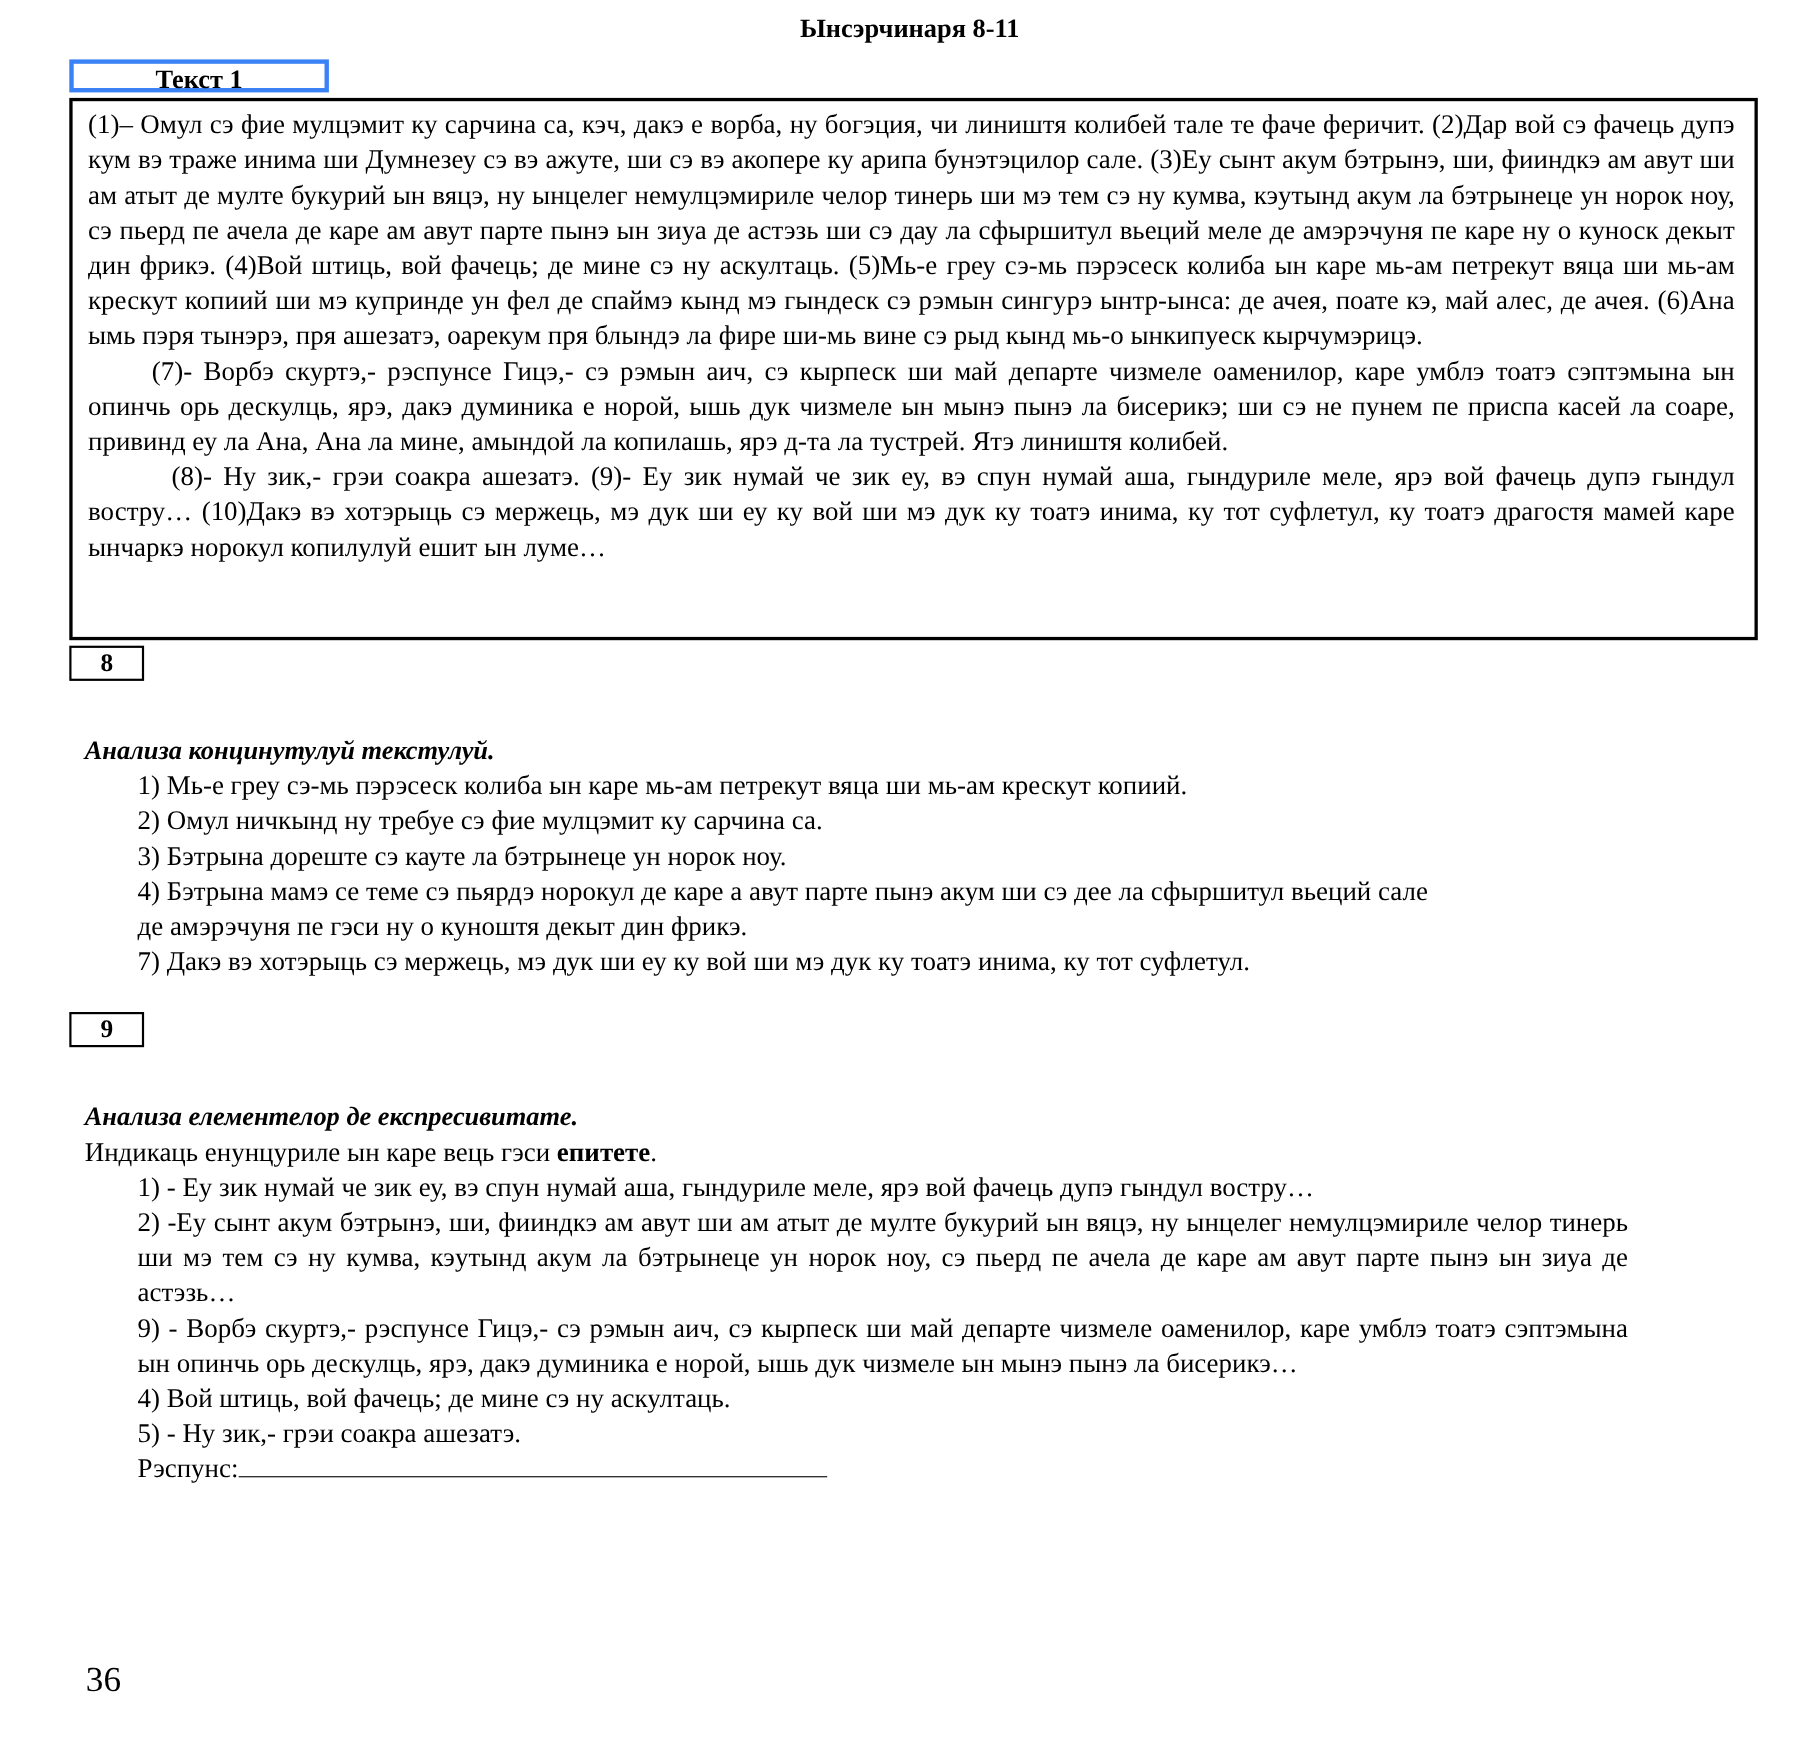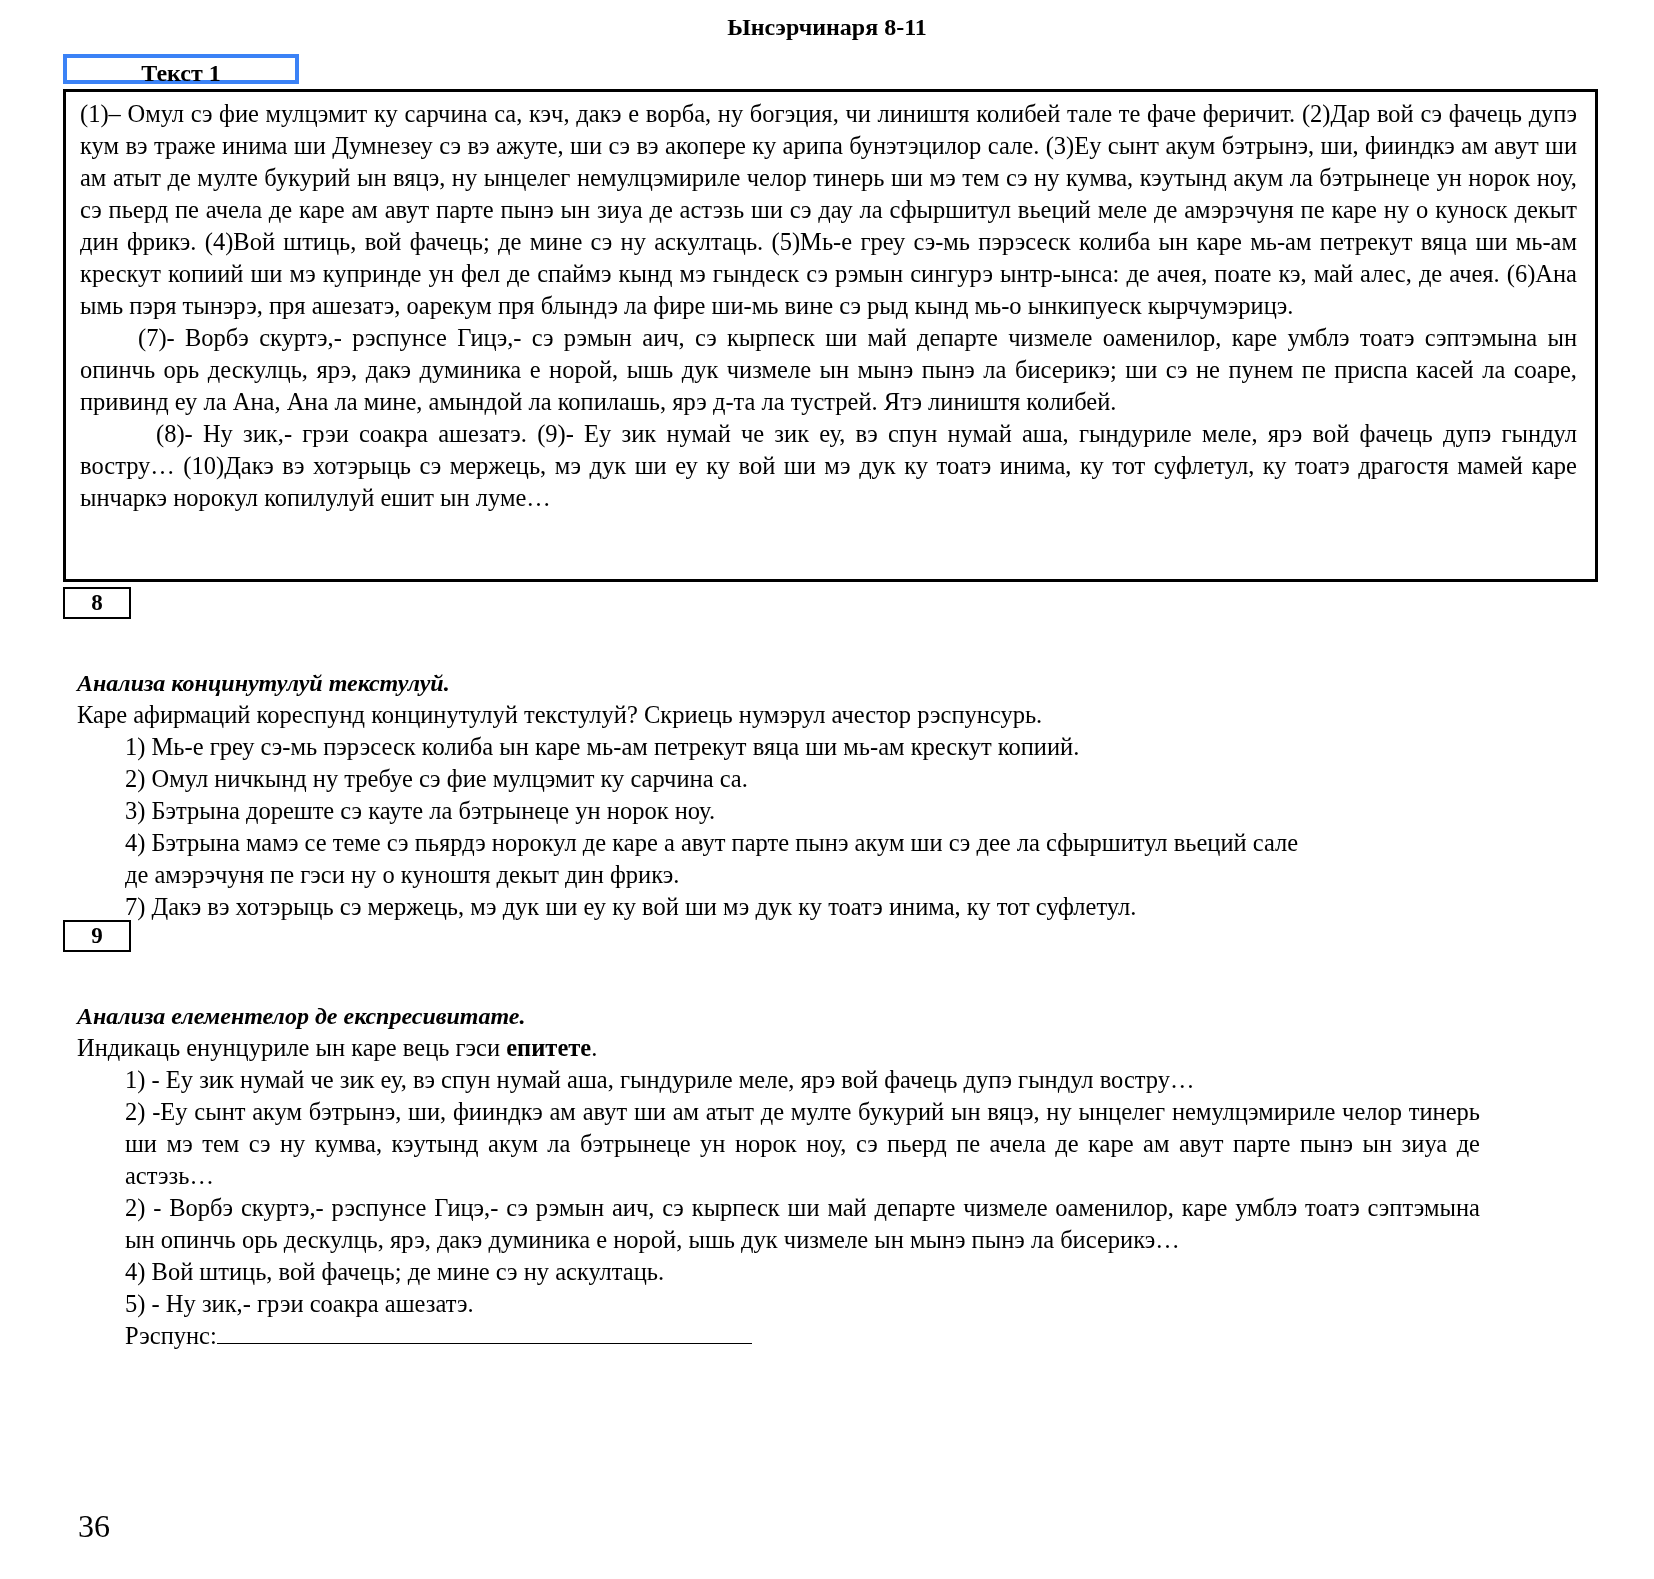--- a/index.html
+++ b/index.html
@@ -53,36 +53,35 @@
 
 <div class="text-box">
   <p>(1)– Омул сэ фие мулцэмит ку сарчина са, кэч, дакэ е ворба, ну богэция, чи лиништя колибей тале те фаче феричит. (2)Дар вой сэ фачець дупэ кум вэ траже инима ши Думнезеу сэ вэ ажуте, ши сэ вэ акопере ку арипа бунэтэцилор сале. (3)Еу сынт акум бэтрынэ, ши, фииндкэ ам авут ши ам атыт де мулте букурий ын вяцэ, ну ынцелег немулцэмириле челор тинерь ши мэ тем сэ ну кумва, кэутынд акум ла бэтрынеце ун норок ноу, сэ пьерд пе ачела де каре ам авут парте пынэ ын зиуа де астэзь ши сэ дау ла сфыршитул вьеций меле де амэрэчуня пе каре ну о куноск декыт дин фрикэ. (4)Вой штиць, вой фачець; де мине сэ ну аскултаць. (5)Мь-е греу сэ-мь пэрэсеск колиба ын каре мь-ам петрекут вяца ши мь-ам крескут копиий ши мэ купринде ун фел де спаймэ кынд мэ гындеск сэ рэмын сингурэ ынтр-ынса: де ачея, поате кэ, май алес, де ачея. (6)Ана ымь пэря тынэрэ, пря ашезатэ, оарекум пря блындэ ла фире ши-мь вине сэ рыд кынд мь-о ынкипуеск кырчумэрицэ.</p>
   <p class="indent1">(7)- Ворбэ скуртэ,- рэспунсе Гицэ,- сэ рэмын аич, сэ кырпеск ши май департе чизмеле оаменилор, каре умблэ тоатэ сэптэмына ын опинчь орь дескулць, ярэ, дакэ думиника е норой, ышь дук чизмеле ын мынэ пынэ ла бисерикэ; ши сэ не пунем пе приспа касей ла соаре, привинд еу ла Ана, Ана ла мине, амындой ла копилашь, ярэ д-та ла тустрей. Ятэ лиништя колибей.</p>
   <p class="indent2">(8)- Ну зик,- грэи соакра ашезатэ. (9)- Еу зик нумай че зик еу, вэ спун нумай аша, гындуриле меле, ярэ вой фачець дупэ гындул востру… (10)Дакэ вэ хотэрыць сэ мержець, мэ дук ши еу ку вой ши мэ дук ку тоатэ инима, ку тот суфлетул, ку тоатэ драгостя мамей каре ынчаркэ норокул копилулуй ешит ын луме…</p>
 </div>
 
 <div class="qnum" style="left:63px; top:587px;">8</div>
 <div class="section" style="top:622px;">
   <div class="heading">Анализа концинутулуй текстулуй.</div>
-  <div class="prompt">Каре афирмаций кореспунд концинутулуй текстулуй? Скриець нумэрул ачестор рэспунсурь.</div>
   <div class="opt">1) Мь-е греу сэ-мь пэрэсеск колиба ын каре мь-ам петрекут вяца ши мь-ам крескут копиий.</div>
   <div class="opt">2) Омул ничкынд ну требуе сэ фие мулцэмит ку сарчина са.</div>
   <div class="opt">3) Бэтрына дореште сэ кауте ла бэтрынеце ун норок ноу.</div>
   <div class="opt">4) Бэтрына мамэ се теме сэ пьярдэ норокул де каре а авут парте пынэ акум  ши сэ дее ла сфыршитул вьеций сале</div>
   <div class="opt">де амэрэчуня пе гэси ну о куноштя декыт дин фрикэ.</div>
   <div class="opt">7) Дакэ вэ хотэрыць сэ мержець, мэ дук ши еу ку вой ши мэ дук ку тоатэ инима, ку тот суфлетул.</div>
 </div>
 
 <div class="qnum" style="left:63px; top:920px;">9</div>
 <div class="section" style="top:955px;">
   <div class="heading">Анализа елементелор де експресивитате.</div>
   <div class="prompt"><span>Индикаць енунцуриле ын каре вець гэси </span><b class="bold-inline">епитете</b><span>.</span></div>
   <div class="opt">1) - Еу зик нумай че зик еу, вэ спун нумай аша, гындуриле меле, ярэ вой фачець дупэ гындул востру…</div>
   <div class="opt" style="width:1355px;">2) -Еу сынт акум бэтрынэ, ши, фииндкэ ам авут ши ам атыт де мулте букурий ын вяцэ, ну ынцелег немулцэмириле челор тинерь ши мэ тем сэ ну кумва, кэутынд акум ла бэтрынеце ун норок ноу, сэ пьерд пе ачела де каре ам авут парте пынэ ын зиуа де астэзь…</div>
-  <div class="opt" style="width:1355px;">2) - Ворбэ скуртэ,- рэспунсе Гицэ,- сэ рэмын аич, сэ кырпеск ши май департе чизмеле оаменилор, каре умблэ тоатэ сэптэмына ын опинчь орь дескулць, ярэ, дакэ думиника е норой, ышь дук чизмеле ын мынэ пынэ ла бисерикэ…</div>
+  <div class="opt" style="width:1355px;">9) - Ворбэ скуртэ,- рэспунсе Гицэ,- сэ рэмын аич, сэ кырпеск ши май департе чизмеле оаменилор, каре умблэ тоатэ сэптэмына ын опинчь орь дескулць, ярэ, дакэ думиника е норой, ышь дук чизмеле ын мынэ пынэ ла бисерикэ…</div>
   <div class="opt">4) Вой штиць, вой фачець; де мине сэ ну аскултаць.</div>
   <div class="opt">5) - Ну зик,- грэи соакра ашезатэ.</div>
   <div class="answer" style="padding-left:48px;">
     <span>Рэспунс:</span><span class="line" style="width:535px;"></span>
   </div>
 </div>
 
 <div class="page-num">36</div>
 
 </body></html>

